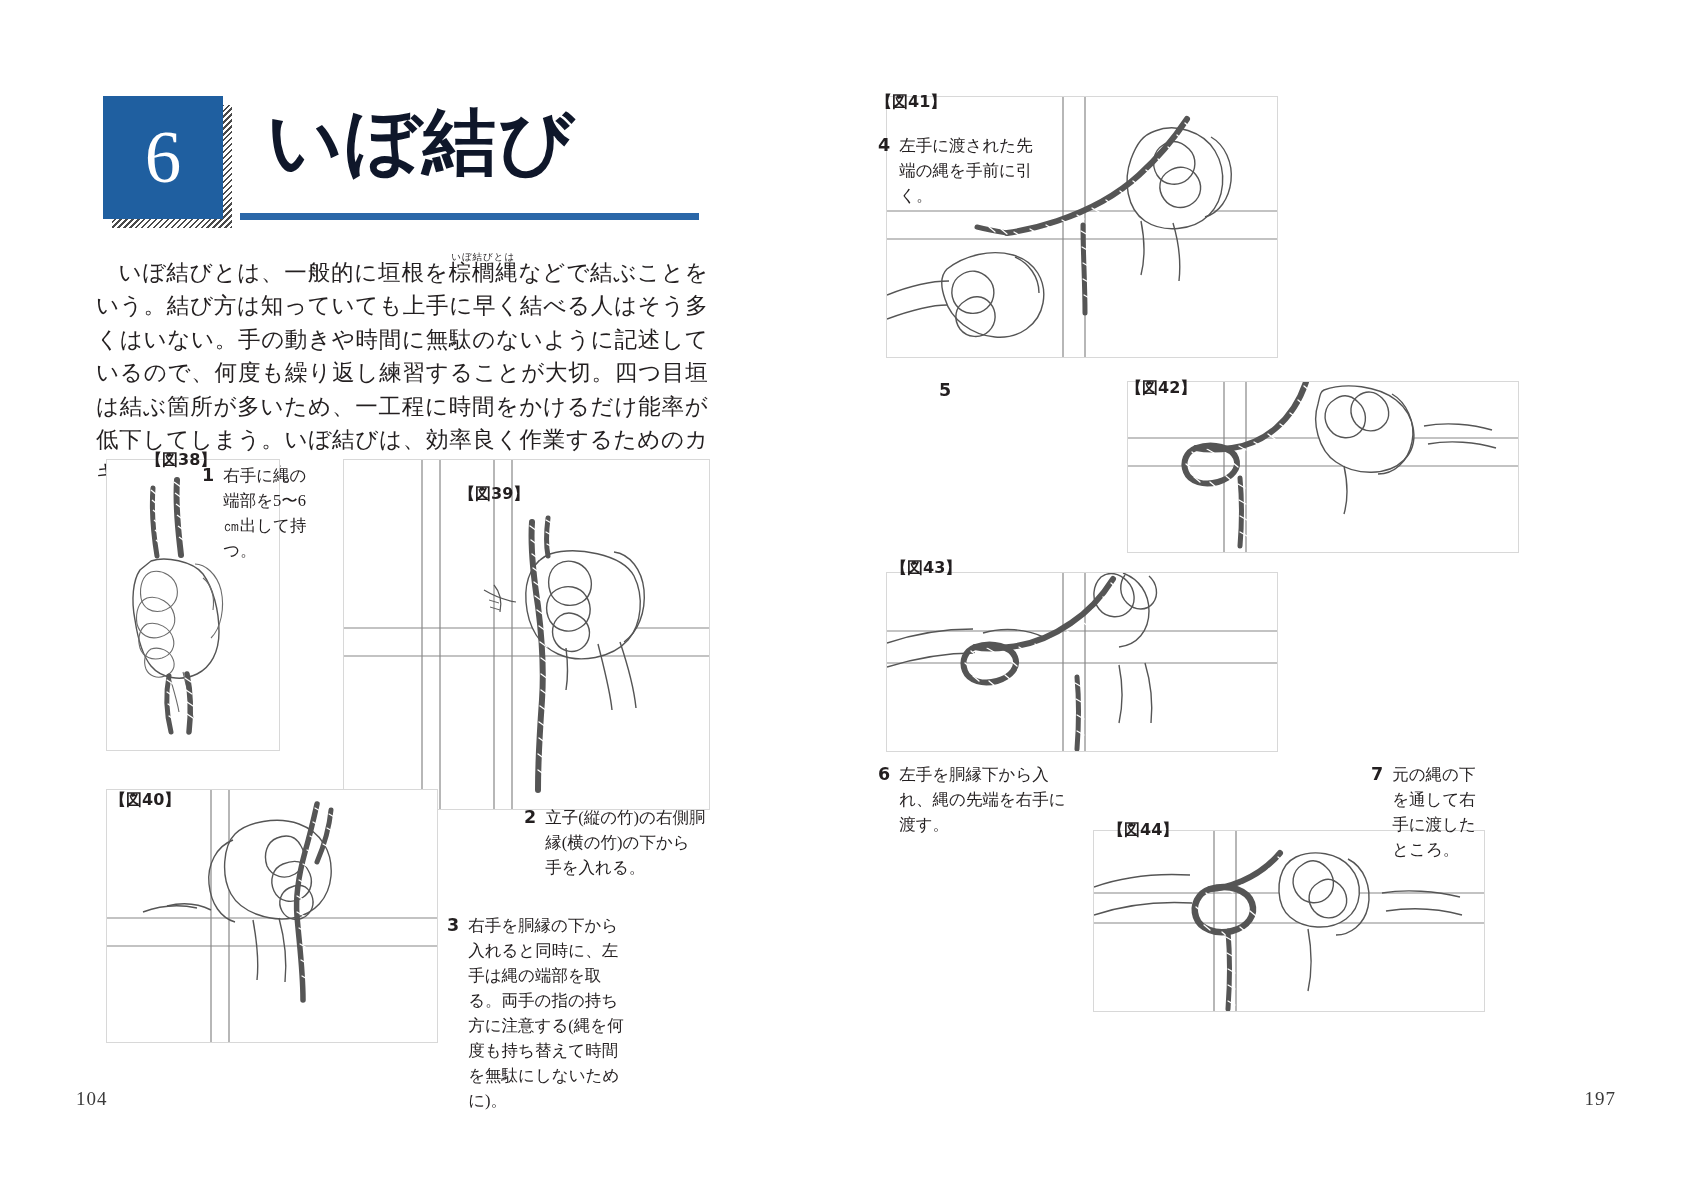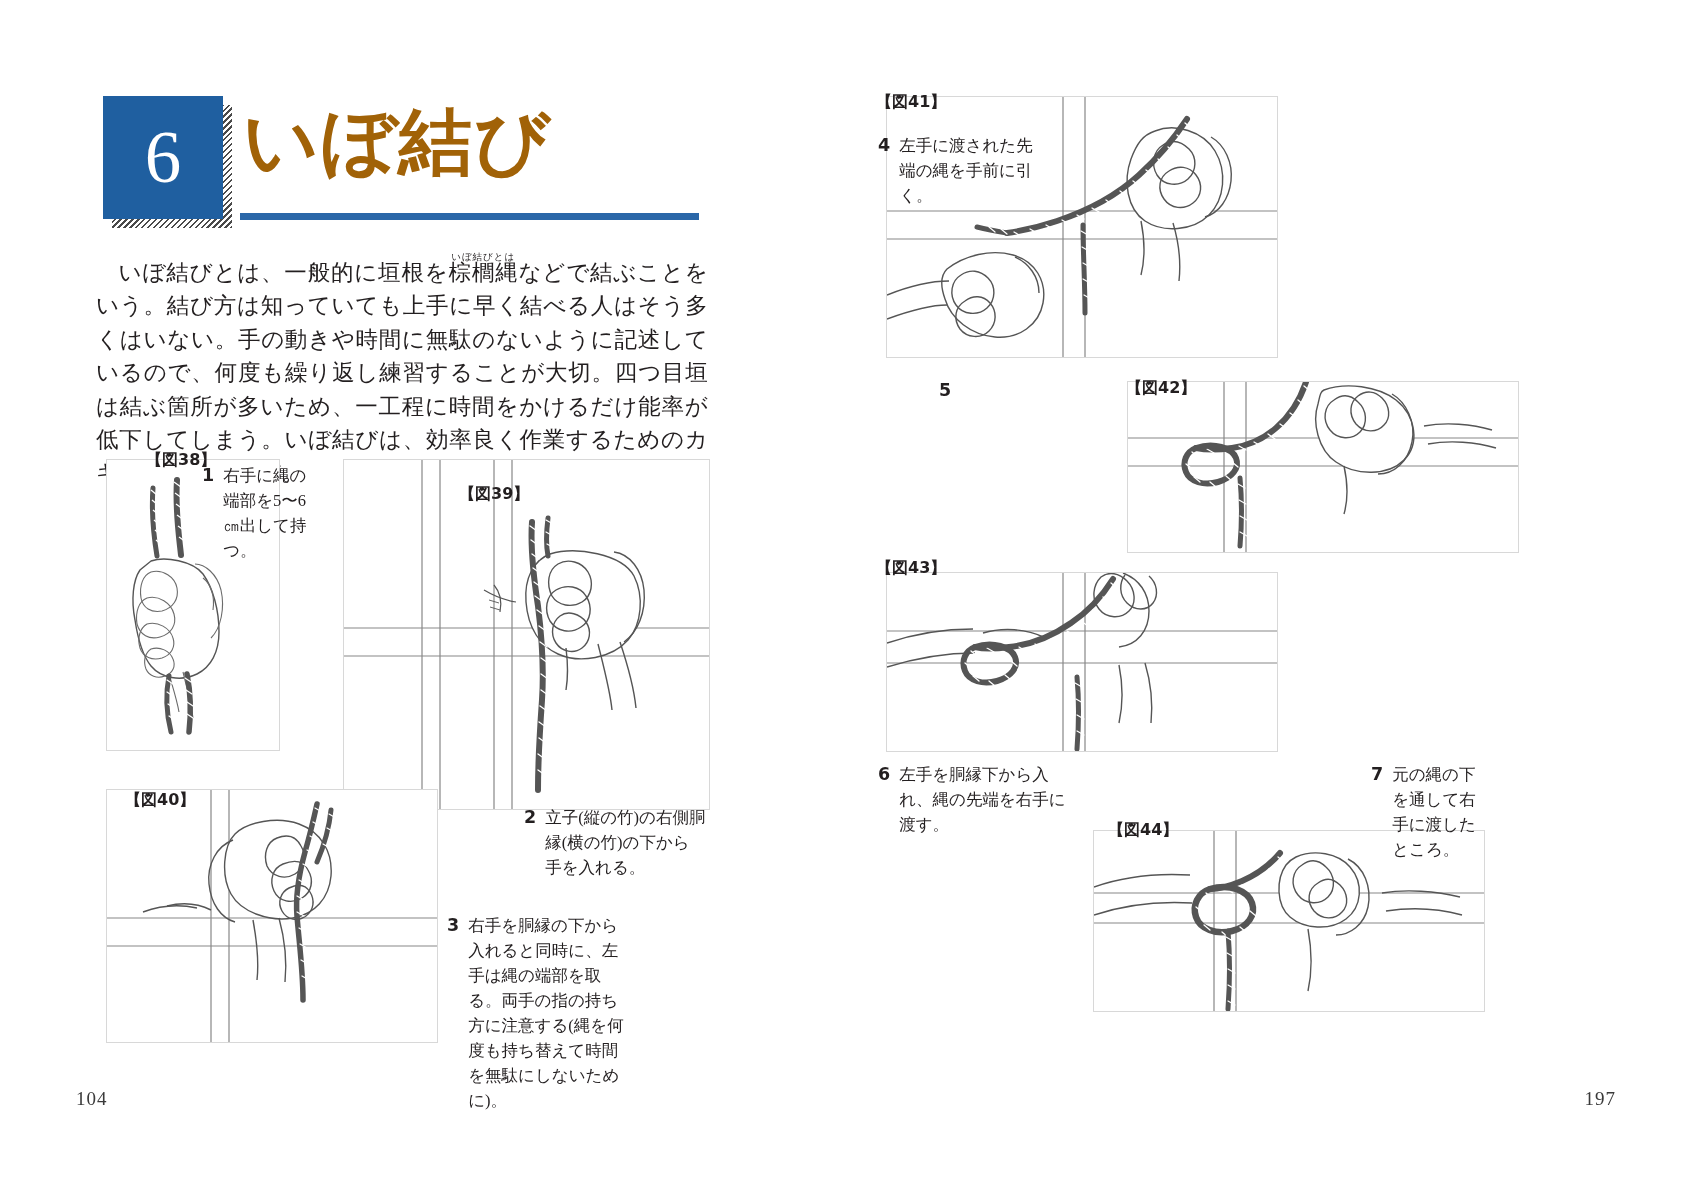--- a/index.html
+++ b/index.html
@@ -23,23 +23,23 @@
   .num-badge span{
     color:#fff;font-size:73px;line-height:1;font-weight:400;
     font-family:"Liberation Serif","DejaVu Serif",serif;
   }
   .badge-shadow{
     position:absolute;left:9px;top:9px;width:120px;height:123px;
     background:repeating-linear-gradient(-45deg,#4a4a4a 0 1.6px,transparent 1.6px 4.2px);
     z-index:-1;
   }
   .chapter-title{
-    position:absolute;left:140px;top:8px;
+    position:absolute;left:164px;top:8px;
     font-family:"DejaVu Sans","Liberation Sans",sans-serif;
-    font-size:74px;font-weight:700;letter-spacing:2px;color:#a16207;
+    font-size:74px;font-weight:700;letter-spacing:2px;color:#0f172a;
     white-space:nowrap;line-height:1;
   }
   .title-rule{
     position:absolute;left:137px;top:117px;width:459px;height:7px;background:#2a67a8;
   }
 
   
   .body-para{
     position:absolute;left:96px;top:252px;width:612px;
     font-size:22.5px;line-height:33.4px;
@@ -201,21 +201,21 @@
                      C192 152, 196 180, 196 210" stroke-width="5.5"></path>
             <path d="M208 18 l7 4 M206 32 l7 4 M203 46 l7 4 M200 60 l7 4 M196 74 l7 4
                      M192 90 l7 4 M190 106 l7 4 M190 122 l7 4 M192 138 l7 4 M193 154 l7 4
                      M194 170 l7 4 M195 186 l7 4" stroke="#fff" stroke-width="1.2"></path>
             <path d="M224 20 C222 40, 216 58, 210 72" stroke-width="5"></path>
             <path d="M222 24 l7 4 M220 38 l7 4 M216 54 l7 4" stroke="#fff" stroke-width="1.2"></path>
           </g>
         </svg>
       </div>
     </div>
-    <div class="fig-label" style="left:110px;top:790px;margin-left:15px;">【図40】</div>
+    <div class="fig-label" style="left:110px;top:790px;">【図40】</div>
     <div class="cap" style="left:447px;top:913px;width:182px;">
       <span class="n">3</span>
       <span class="t">右手を胴縁の下から入れると同時に、左手は縄の端部を取る。両手の指の持ち方に注意する(縄を何度も持ち替えて時間を無駄にしないために)。</span>
     </div>
 
     <div class="pagenum" style="left:76px;margin-top:40px;">104</div>
   </div>
 
   <div class="page">
 
@@ -325,21 +325,21 @@
                      M164 66 l7 4 M148 71 l7 4 M132 74 l7 4 M116 75 l7 4 M100 75 l7 4" stroke="#fff" stroke-width="1.3"></path>
             <path d="M88 74 C78 78, 74 88, 78 98 C82 108, 96 112, 110 108
                      C124 104, 132 94, 128 84 C124 74, 106 68, 88 74 Z" stroke-width="6"></path>
             <path d="M84 78 l6 5 M78 90 l6 5 M86 103 l6 5 M102 108 l6 5 M118 102 l6 5 M124 88 l6 5" stroke="#fff" stroke-width="1.3"></path>
             <path d="M190 104 C192 126, 192 150, 190 176" stroke-width="5"></path>
             <path d="M188 110 l7 4 M189 126 l7 4 M190 142 l7 4 M190 158 l7 4" stroke="#fff" stroke-width="1.2"></path>
           </g>
         </svg>
       </div>
     </div>
-    <div class="fig-label" style="left:30px;top:558px;">【図43】</div>
+    <div class="fig-label" style="left:45px;top:558px;">【図43】</div>
     <div class="cap" style="left:32px;top:762px;width:190px;">
       <span class="n">6</span>
       <span class="t">左手を胴縁下から入れ、縄の先端を右手に渡す。</span>
     </div>
 
     <div class="fig" style="left:247px;top:830px;width:390px;height:180px;">
       <div class="ill">
         <svg viewBox="0 0 390 180" preserveAspectRatio="none">
           <g fill="none" stroke="#888" stroke-width="1.2">
             <path d="M120 0 L120 180 M142 0 L142 180"></path>

